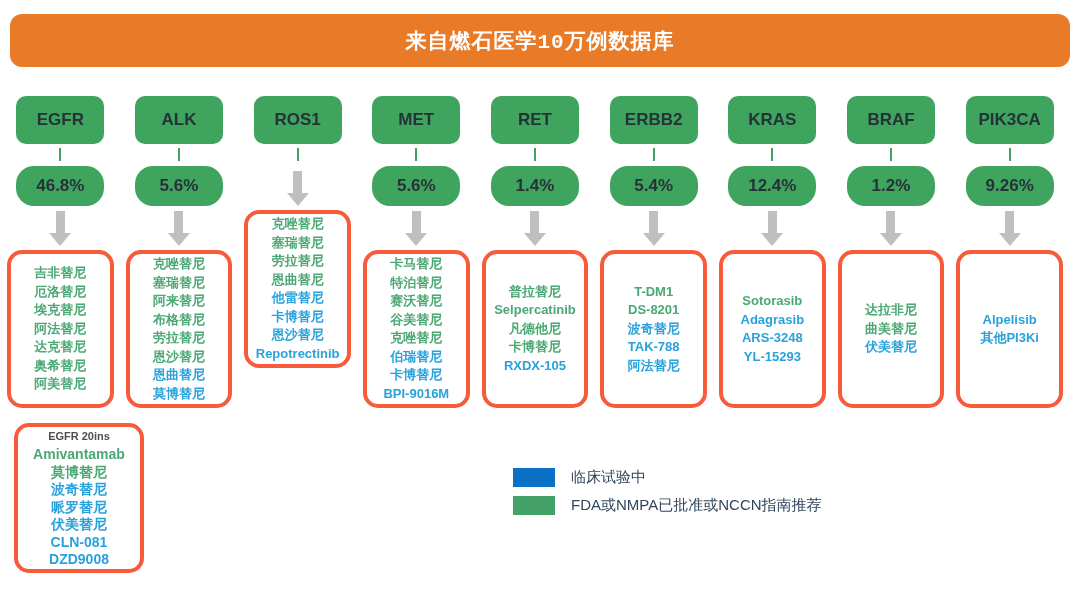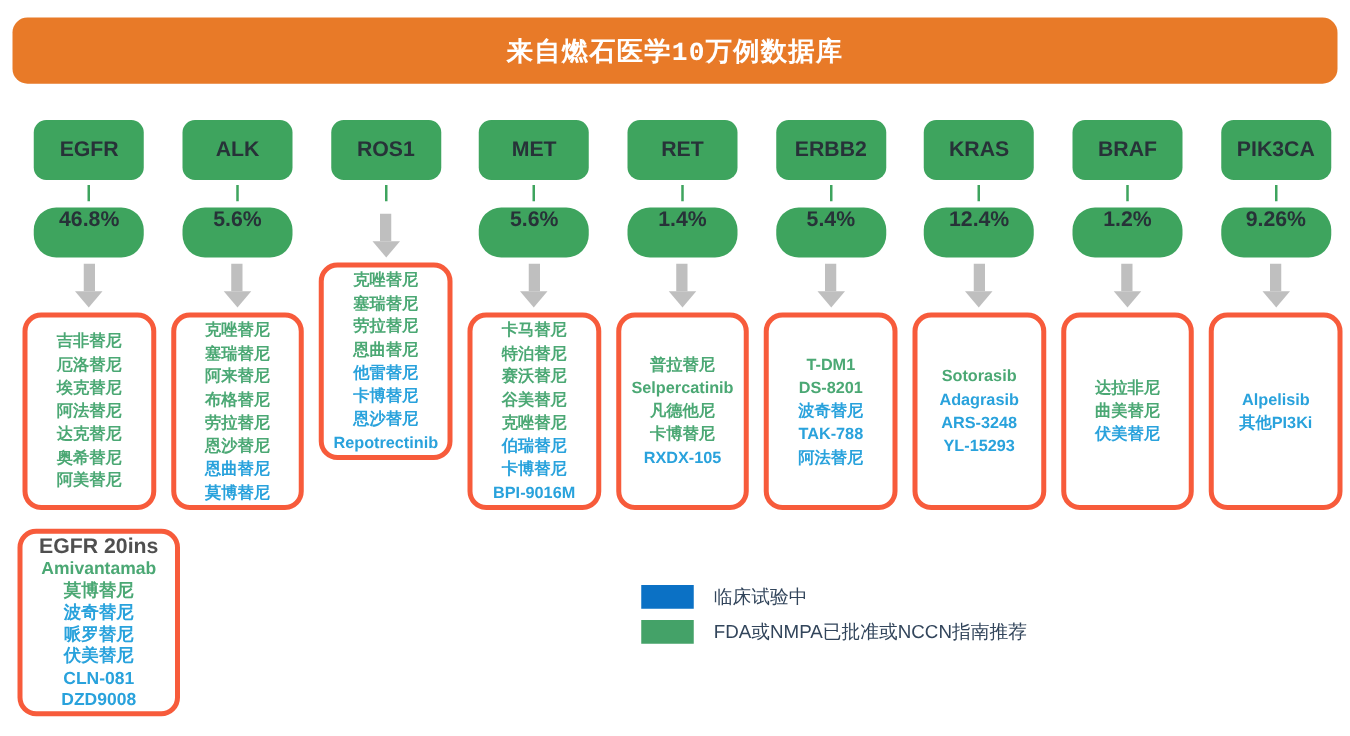--- a/index.html
+++ b/index.html
@@ -9,33 +9,33 @@
   }
   
   .banner{
     position:absolute;left:10px;top:14px;width:1060px;height:53px;
     background:#E87A28;border-radius:12px;
     display:flex;align-items:center;justify-content:center;
   }
   .banner-title{color:#ffffff;font-size:21px;font-weight:bold;letter-spacing:1px;font-family:Liberation Mono, monospace;}
   
   .columns{
-    position:absolute;left:18px;top:96px;width:1056px;
+    position:absolute;left:7px;top:96px;width:1056px;
     display:grid;grid-template-columns:repeat(9,1fr);column-gap:12px;
   }
   .gene-col{display:flex;flex-direction:column;align-items:center;}
   .gene-box{
     width:88px;height:48px;background:#3EA45E;border-radius:10px;
     display:flex;align-items:center;justify-content:center;
     color:#273238;font-size:17px;font-weight:bold;
   }
   .connector{width:2px;height:13px;margin:4px 0 5px 0;background:#3EA45E;}
   .pct-box{
     width:88px;height:40px;background:#3EA45E;border-radius:18px;
-    display:flex;justify-content:center;
+    display:flex;align-items:center;justify-content:center;
     color:#273238;font-size:17px;font-weight:bold;
   }
   .arrow{height:44px;display:flex;flex-direction:column;align-items:center;justify-content:center;}
   .arrow-shaft{width:9px;height:22px;background:#BFBFBF;}
   .arrow-head{
     width:0;height:0;
     border-left:11px solid transparent;border-right:11px solid transparent;
     border-top:13px solid #BFBFBF;
   }
   .drug-box{
@@ -51,21 +51,21 @@
   .drug.approved{color:#4BA874;}
   .drug.trial{color:#29A2DC;}
   
   .extra-box{
     position:absolute;left:14px;top:423px;box-sizing:border-box;
     width:130px;height:150px;
     border:4px solid #F75B3B;border-radius:15px;background:#ffffff;
     display:flex;flex-direction:column;align-items:center;justify-content:center;
     padding:2px;
   }
-  .extra-title{font-size:17px;font-weight:bold;color:#4F4F4F;line-height:19px;text-align:center;}
+  .extra-title{font-size:11px;font-weight:bold;color:#4F4F4F;line-height:19px;text-align:center;}
   .extra-box .drug{font-size:14px;line-height:17.5px;}
   
   .legend{position:absolute;left:513px;top:468px;}
   .legend-row{display:flex;align-items:center;margin-bottom:9px;}
   .legend-swatch{width:42px;height:19px;margin-right:16px;}
   .legend-swatch.green{background:#44A268;}
   .legend-swatch.blue{background:#0B71C5;}
   .legend-label{font-size:15px;color:#32455B;font-weight:normal;}
 </style>
 </head>

